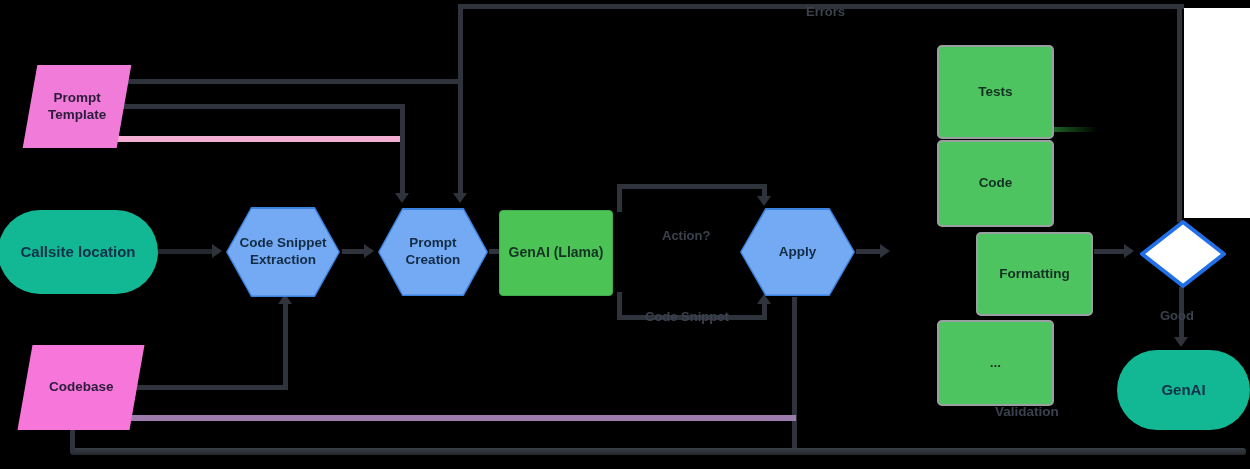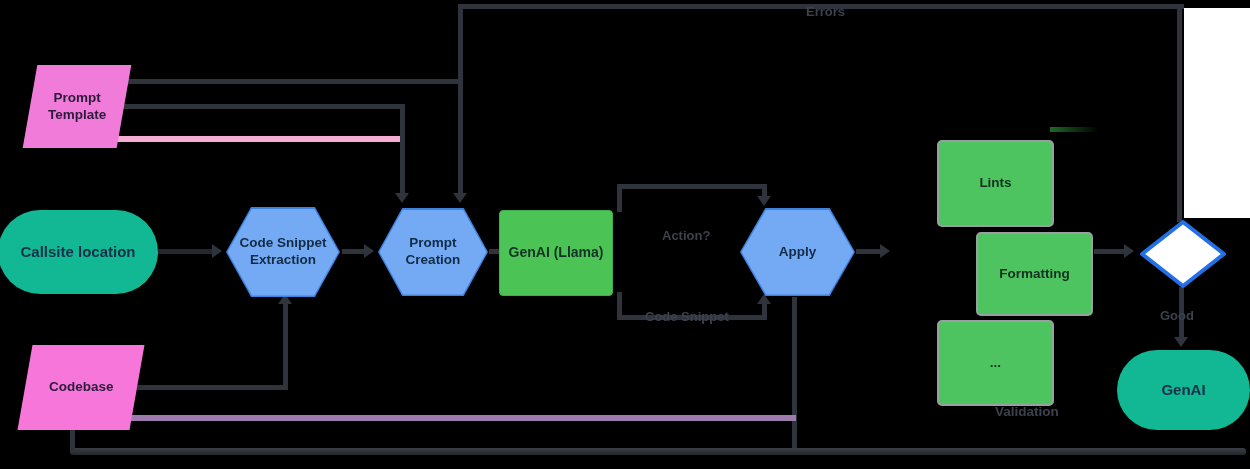--- a/index.html
+++ b/index.html
@@ -153,22 +153,25 @@
   </div>
 
   <div class="greenrect" id="genai">
     <div class="node-label">GenAI (Llama)</div>
   </div>
 
   <div class="hex-outer" id="apply">
     <div class="hex-inner node-label">Apply</div>
   </div>
 
+  <div class="valbox" id="box-tests">
+    <div class="node-label">Tests</div>
+  </div>
   <div class="valbox" id="box-lints">
-    <div class="node-label">Lints</div>
+    <div class="node-label">Code</div>
   </div>
   <div class="valbox" id="box-formatting">
     <div class="node-label">Formatting</div>
   </div>
   <div class="valbox" id="box-more">
     <div class="node-label">...</div>
   </div>
 
   <svg id="diamond" width="88" height="70">
     <polygon points="44,3 85,35 44,67 3,35" fill="#ffffff" stroke="#2270e8" stroke-width="4" stroke-linejoin="round"></polygon>

